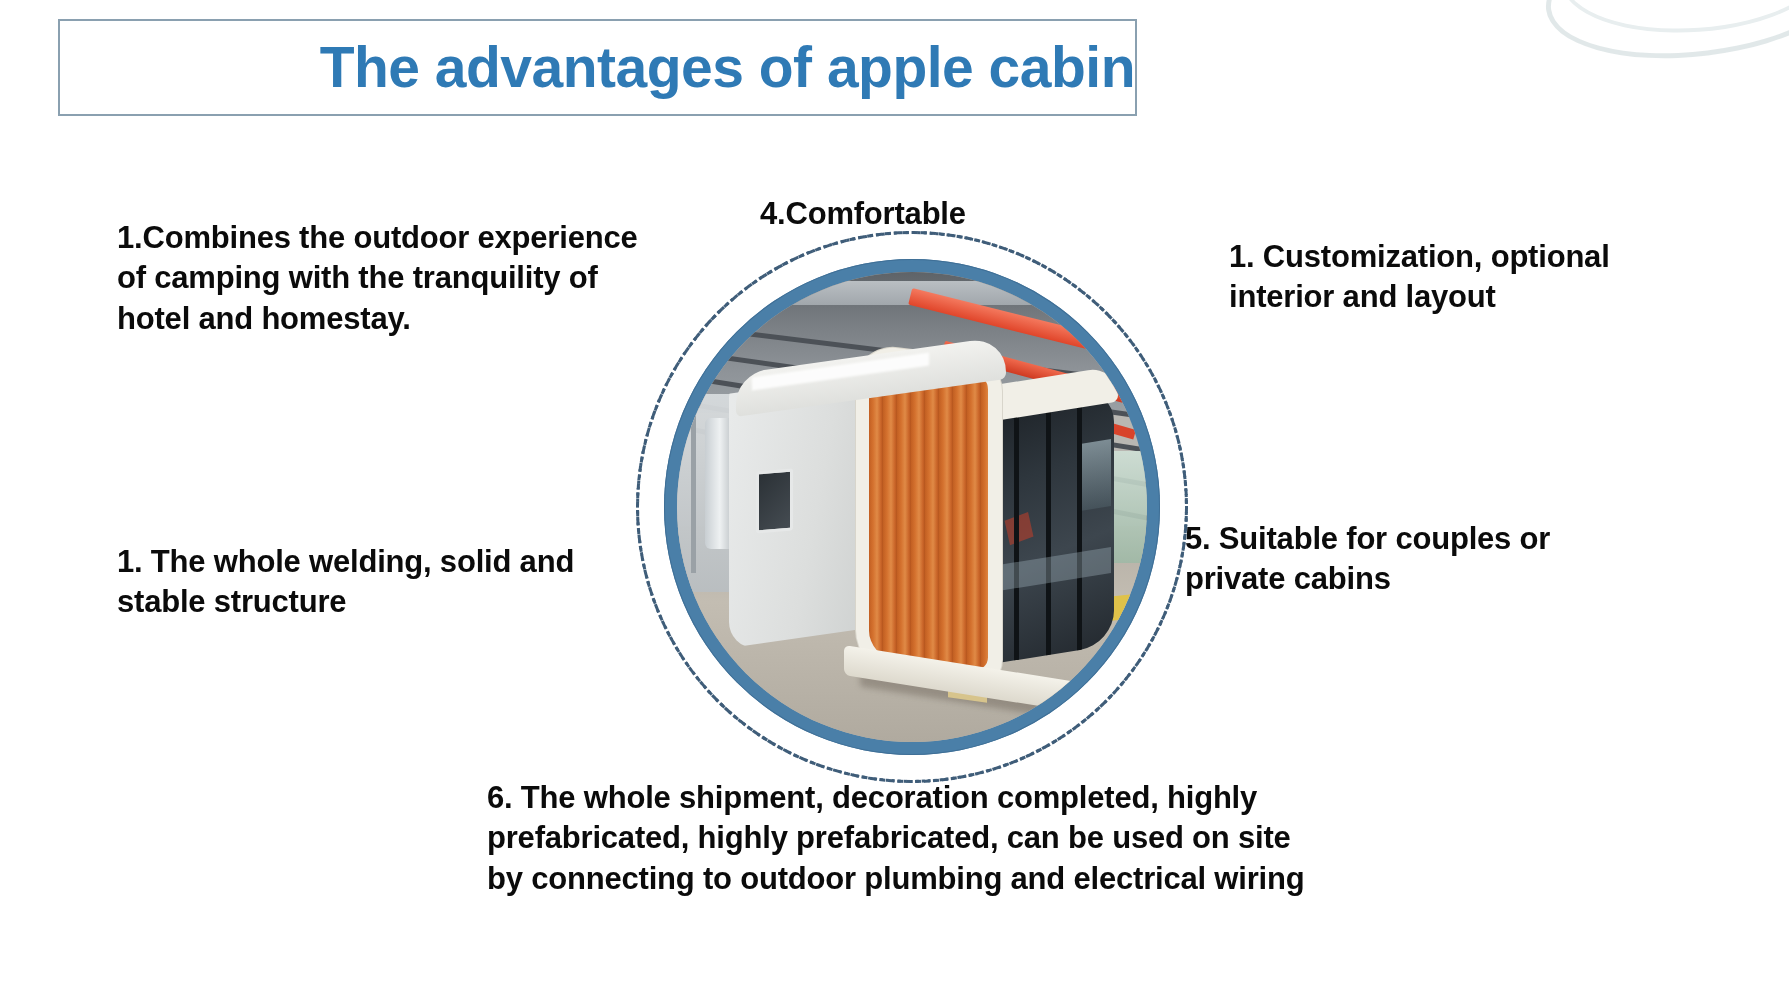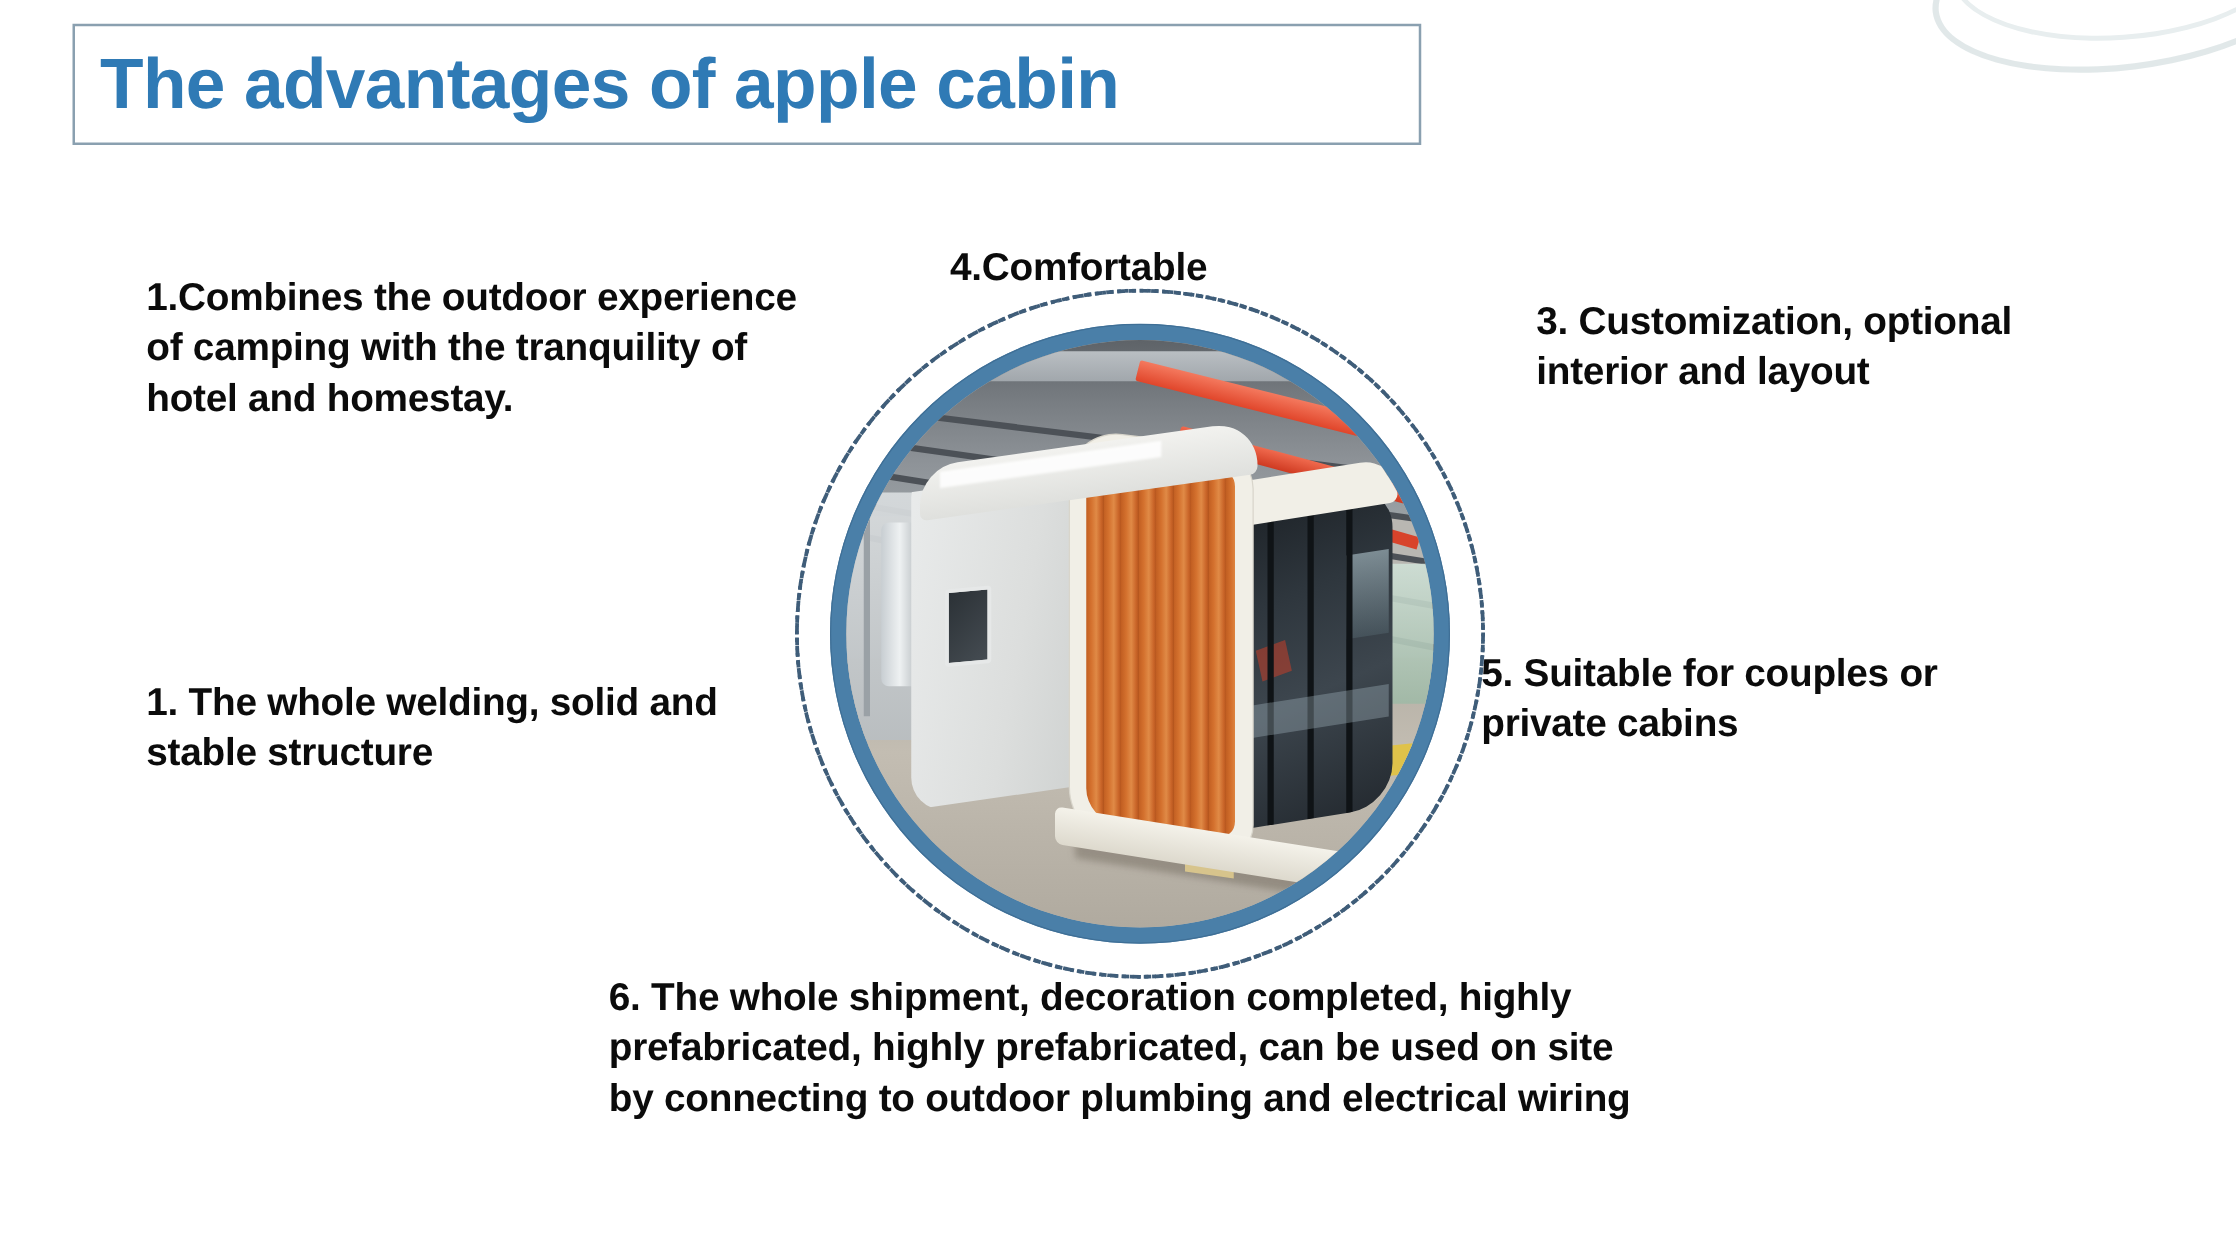--- a/index.html
+++ b/index.html
@@ -46,20 +46,21 @@
     position: absolute;
     left: 58px;
     top: 19px;
     width: 1079px;
     height: 97px;
     border: 2px solid #8aa0b0;
     background: #ffffff;
     box-sizing: border-box;
     display: flex;
     align-items: center;
+    justify-content: flex-end;
   }
   #page-title {
     margin: 0;
     padding-left: 20px;
     font-size: 57px;
     font-weight: bold;
     color: #2f7ab5;
     letter-spacing: -0.5px;
     line-height: 1;
     white-space: nowrap;
@@ -344,21 +345,21 @@
 
 <div id="corner-swoosh"></div>
 <div id="corner-swoosh-2"></div>
 
 <div id="title-box">
   <h1 id="page-title">The advantages of apple cabin</h1>
 </div>
 
 <div class="adv" id="adv-1">1.Combines the outdoor experience of camping with the tranquility of hotel and homestay.</div>
 
-<div class="adv" id="adv-3">3. Customization, optional interior and layout</div>
+<div class="adv" id="adv-3">1. Customization, optional interior and layout</div>
 
 <div class="adv" id="adv-4">1. The whole welding, solid and stable structure</div>
 
 <div class="adv" id="adv-5">5. Suitable for couples or private cabins</div>
 
 <div class="adv" id="adv-6">6. The whole shipment, decoration completed, highly prefabricated, highly prefabricated, can be used on site by connecting to outdoor plumbing and electrical wiring</div>
 
 <div id="caption-comfortable">4.Comfortable</div>
 
 <div id="photo-assembly">

